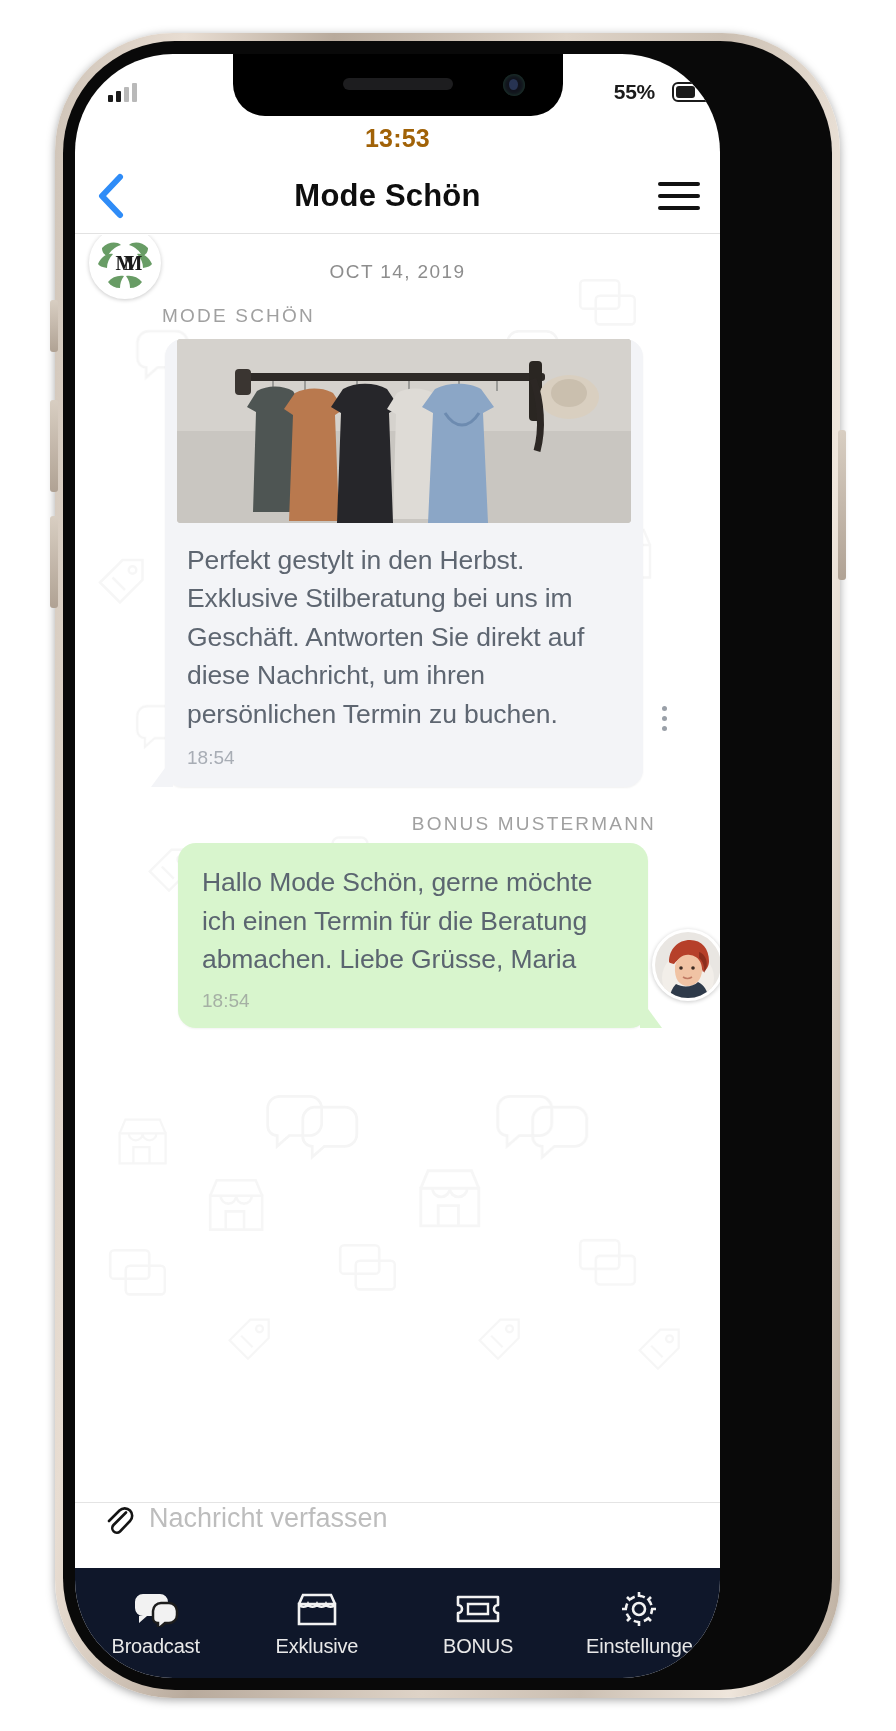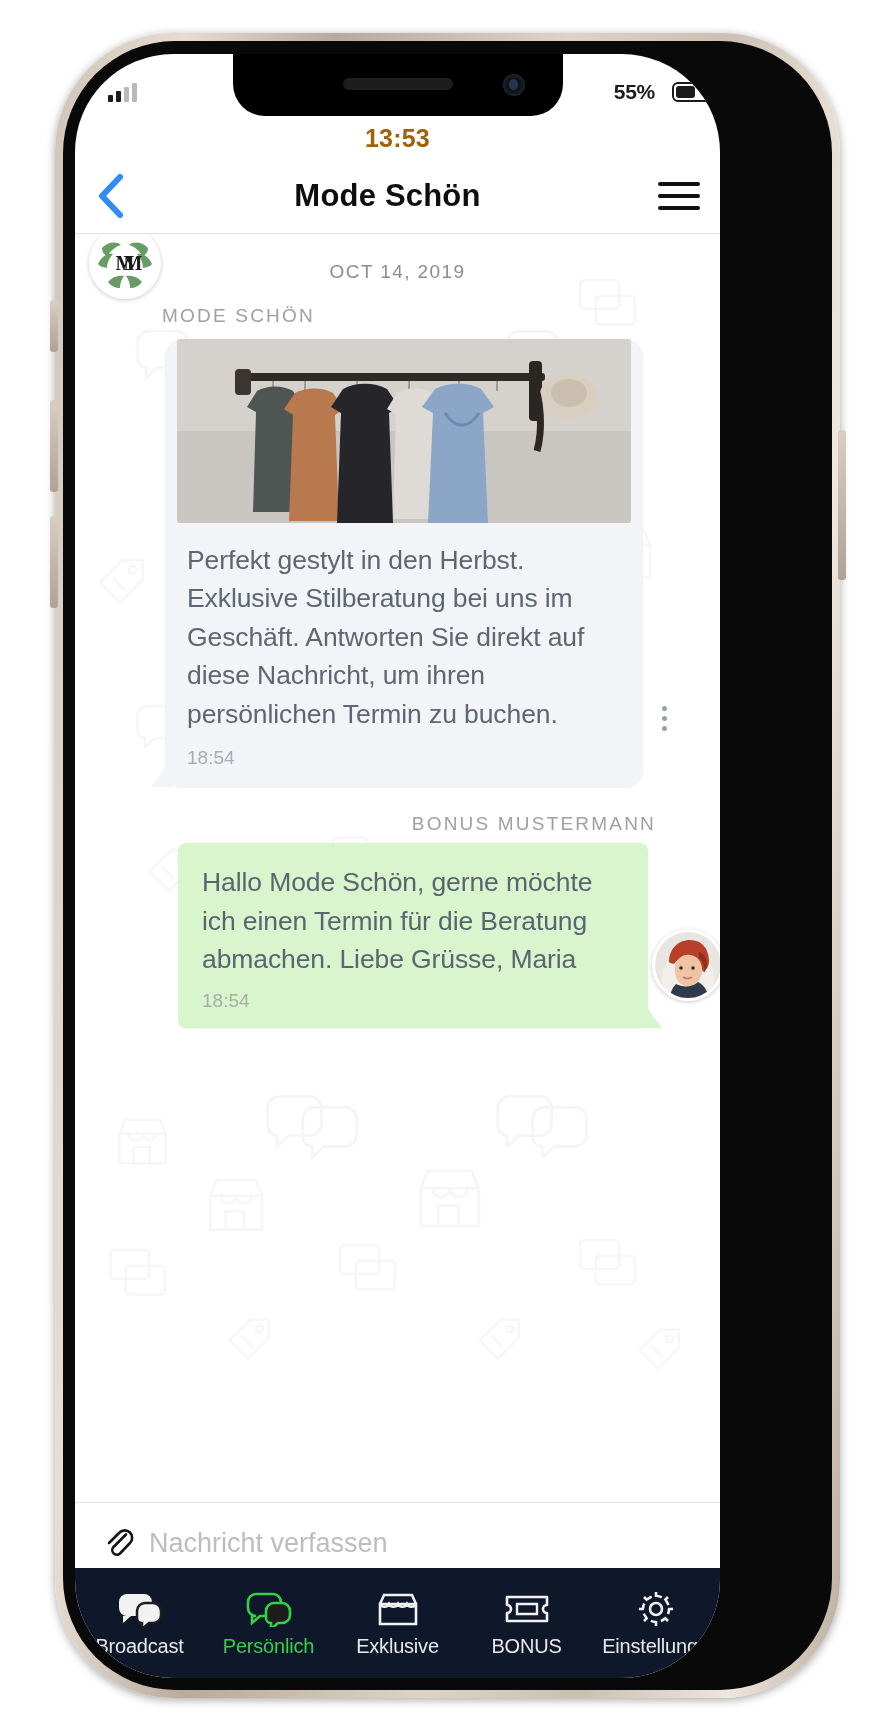--- a/index.html
+++ b/index.html
@@ -146,21 +146,21 @@
   }
   .tail-in{
     position:absolute; left:-14px; bottom:0px; width:0; height:0;
     border-style:solid; border-width:0 0 30px 22px;
     border-color:transparent transparent #f3f4f7 transparent;
   }
 
   
   .bub-out{
     margin-left:auto; margin-right:72px; width:470px; background:#d8f5cd;
-    border-radius:8px; position:relative;
+    border-radius:18px; position:relative;
     box-shadow:0 1px 2px rgba(0,0,0,.05);
   }
   .bub-out .body{ padding:20px 24px 0 24px; }
   .bub-out .msgtext{
     font-size:26.5px; line-height:1.45; color:#5b6570; letter-spacing:-.1px;
   }
   .bub-out .time{ font-size:19px; color:#a5b0a4; padding:12px 0 16px 24px;}
   .tail-out{
     position:absolute; right:-14px; bottom:0px; width:0; height:0;
     border-style:solid; border-width:30px 0 0 22px;
@@ -178,21 +178,21 @@
   .kebab{
     position:absolute; right:-24px; bottom:56px;
     display:flex; flex-direction:column; gap:5px; align-items:center; cursor:pointer;
   }
   .kebab i{ width:5px; height:5px; border-radius:50%; background:#9aa0a8; display:block;}
 
   
   .composer{
     position:absolute; left:0; right:0; bottom:110px; height:66px;
     background:#fff; border-top:1px solid #e4e4e4;
-    display:flex; align-items:flex-end; padding:9px 26px;
+    display:flex; align-items:flex-start; padding:0 26px;
   }
   .clip{ width:34px; height:34px; margin-right:14px; flex:none;}
   .composer-input{
     border:none; outline:none; background:transparent;
     font-family:"Liberation Sans", sans-serif;
     font-size:27px; color:#111; width:100%;
   }
   .composer-input::placeholder{ color:#bdbdbd; }
 
   
@@ -475,29 +475,20 @@
       <div class="tab">
         <span class="ico">
           <svg width="46" height="36" viewBox="0 0 46 36">
             <path d="M2 11a8 8 0 018-8h17a8 8 0 018 8v6a8 8 0 01-8 8H14l-8 7v-7H10a8 8 0 01-8-8z" fill="#f2f2f2"></path>
             <path d="M20 20a8 8 0 018-8h8a8 8 0 018 8v4a8 8 0 01-8 8h-4l-7 6v-6a5 5 0 01-5-5z" fill="#f2f2f2" stroke="#1d1d1d" stroke-width="2.5"></path>
           </svg>
         </span>
         <span class="lbl">Broadcast</span>
       </div>
 
-      <div class="tab active">
-        <span class="ico">
-          <svg width="46" height="36" viewBox="0 0 46 36">
-            <path d="M2 11a8 8 0 018-8h17a8 8 0 018 8v6a8 8 0 01-8 8H14l-8 7v-7H10a8 8 0 01-8-8z" fill="none" stroke="#34d048" stroke-width="2.6"></path>
-            <path d="M20 20a8 8 0 018-8h8a8 8 0 018 8v4a8 8 0 01-8 8h-4l-7 6v-6a5 5 0 01-5-5z" fill="#1d1d1d" stroke="#34d048" stroke-width="2.6"></path>
-          </svg>
-        </span>
-        <span class="lbl">Persönlich</span>
-      </div>
 
       <div class="tab">
         <span class="ico">
           <svg width="44" height="36" viewBox="0 0 44 36">
             <path d="M4 13h36v20H4z" fill="none" stroke="#f2f2f2" stroke-width="2.6"></path>
             <path d="M4 13l4-9h28l4 9" fill="none" stroke="#f2f2f2" stroke-width="2.6"></path>
             <path d="M4 13a5 5 0 009 0 5 5 0 009 0 5 5 0 009 0 5 5 0 009 0" fill="none" stroke="#f2f2f2" stroke-width="2.6"></path>
           </svg>
         </span>
         <span class="lbl">Exklusive</span>

